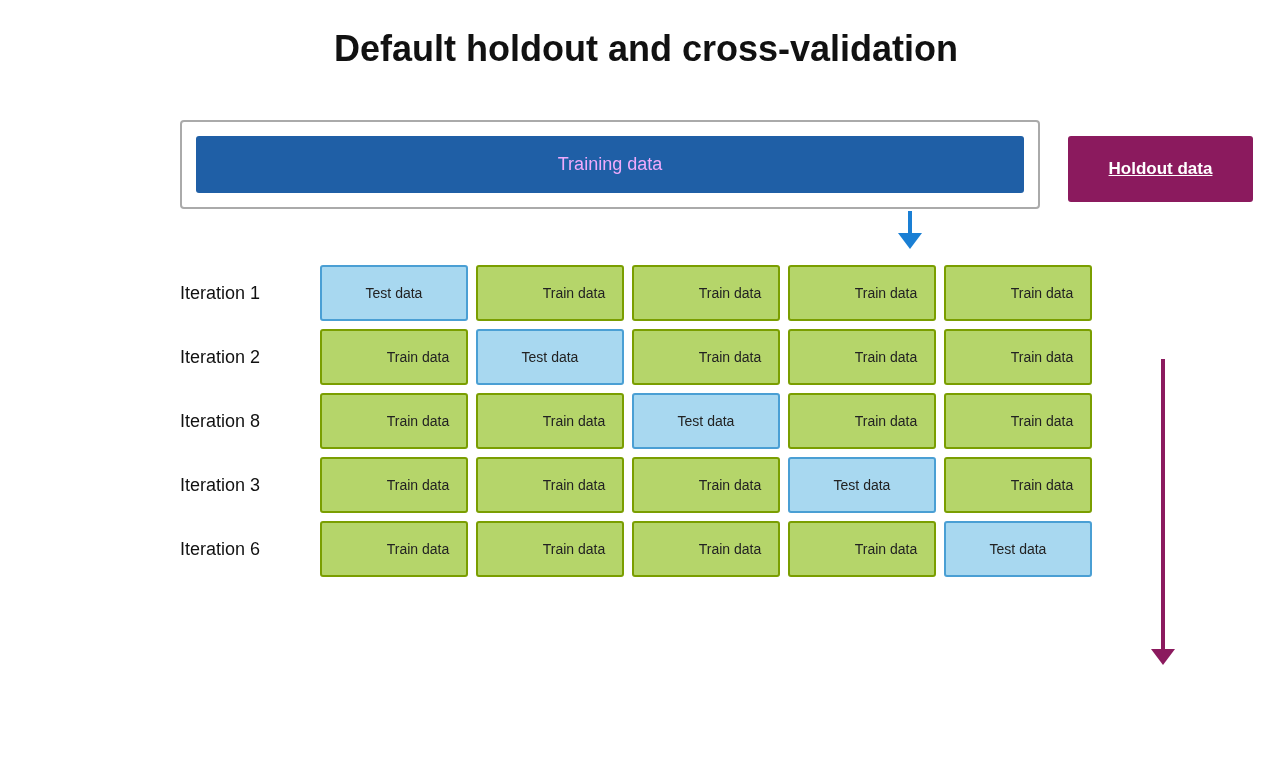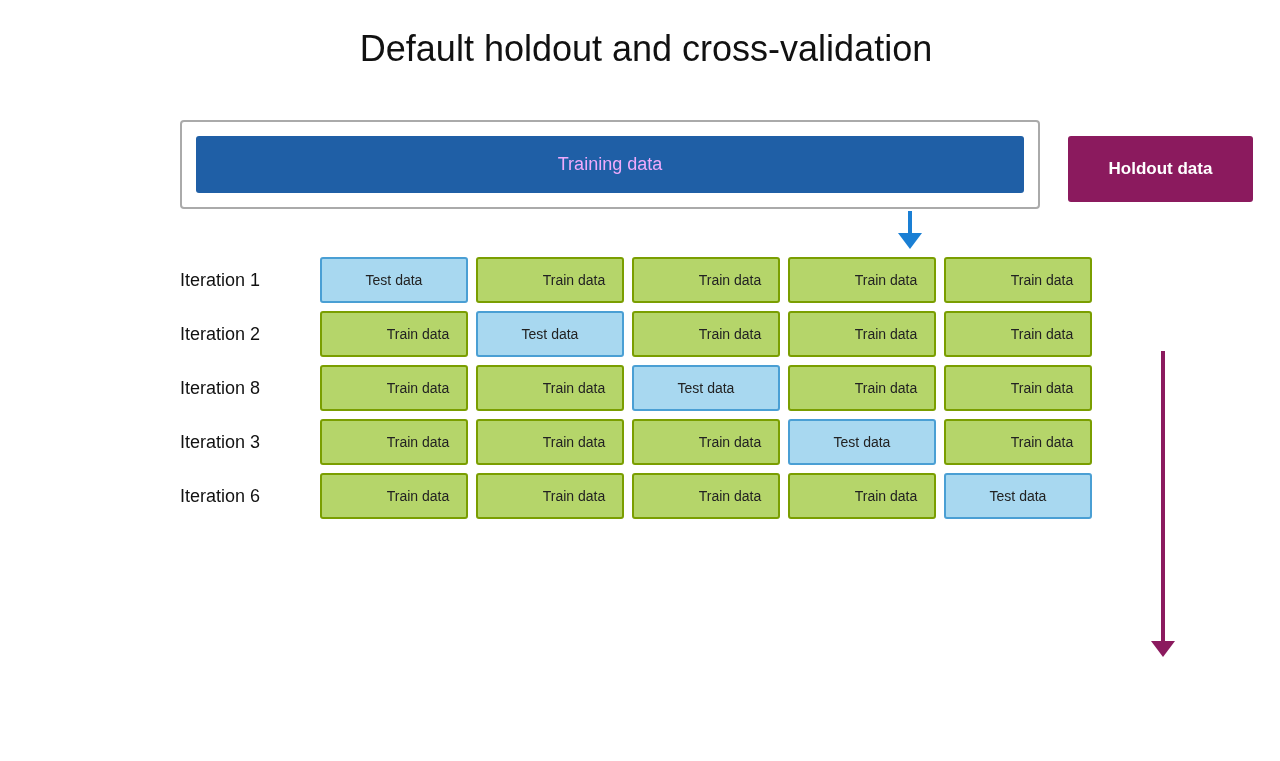--- a/index.html
+++ b/index.html
@@ -8,21 +8,21 @@
       font-family: Arial, sans-serif;
       width: 1280px;
       height: 761px;
       overflow: hidden;
       position: relative;
     }
 
     .page-title {
       text-align: center;
       font-size: 36px;
-      font-weight: 400;
+      font-weight: 700;
       padding: 28px 0 20px 12px;
       color: #111;
     }
 
     .diagram-container {
       position: absolute;
       top: 120px;
       left: 180px;
       width: 1080px;
     }
@@ -59,20 +59,21 @@
       color: white;
       font-size: 17px;
       font-weight: 600;
       text-align: center;
       padding: 18px 22px;
       border-radius: 3px;
       height: 66px;
       display: flex;
       align-items: center;
       justify-content: center;
+      text-decoration: underline;
     }
 
     
     .arrow-down {
       margin: 0 auto;
       display: flex;
       flex-direction: column;
       align-items: center;
       width: 30px;
       margin-top: 2px;
@@ -87,21 +88,21 @@
     .arrow-head-down {
       width: 0;
       height: 0;
       border-left: 12px solid transparent;
       border-right: 12px solid transparent;
       border-top: 16px solid #1a7fd4;
     }
 
     
     .iterations-section {
-      margin-top: 8px;
+      margin-top: 16px;
       width: 860px;
     }
 
     .iteration-row {
       display: flex;
       align-items: center;
       margin-bottom: 8px;
       gap: 0;
     }
 
@@ -114,21 +115,21 @@
     }
 
     .cells {
       display: flex;
       gap: 8px;
       margin-left: 0;
     }
 
     .cell {
       width: 148px;
-      height: 46px;
+      height: 56px;
       border-radius: 3px;
       display: flex;
       align-items: center;
       justify-content: center;
       font-size: 14px;
       font-weight: 500;
       border: 2px solid;
     }
 
     .cell-train {

